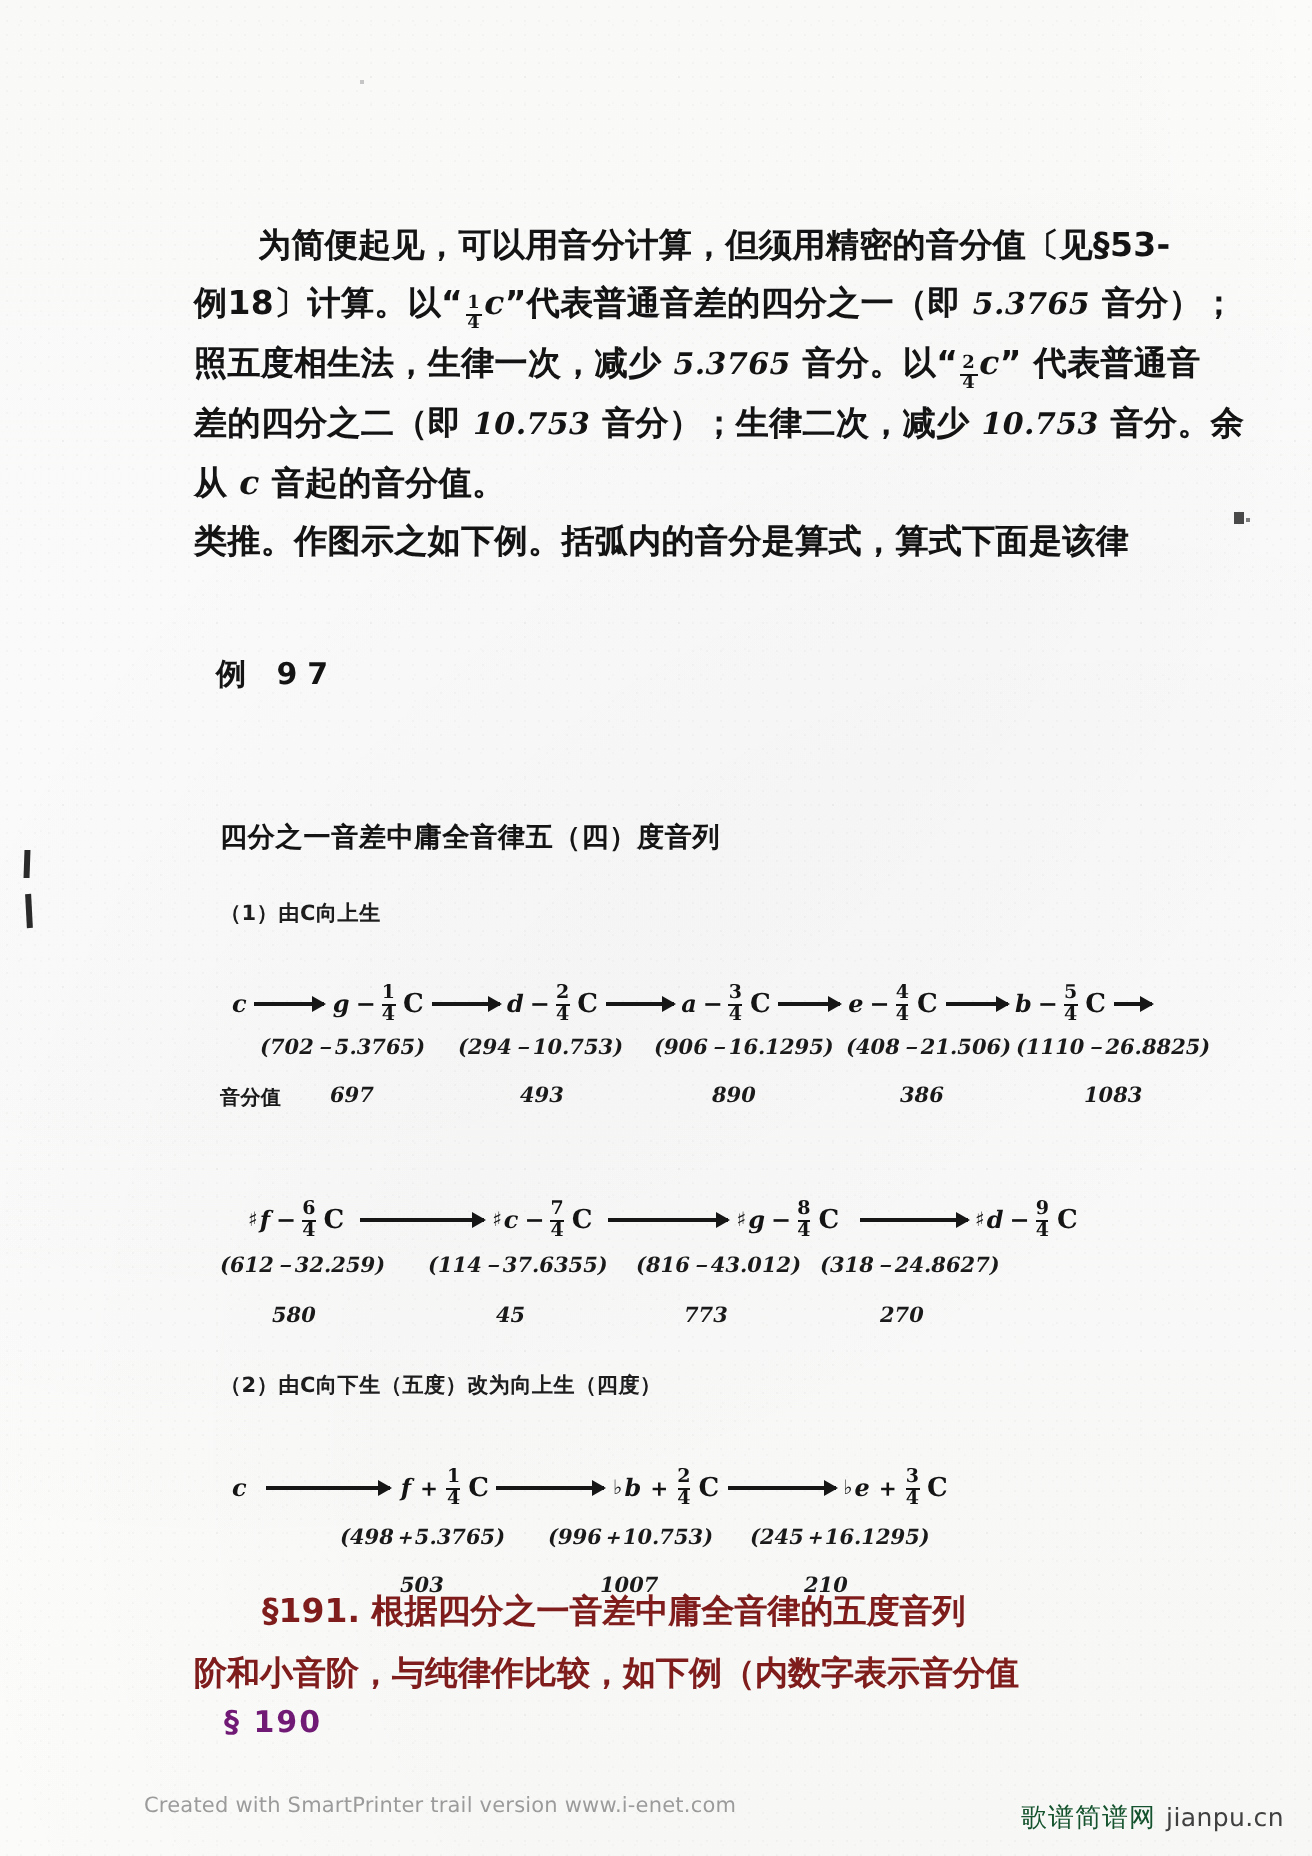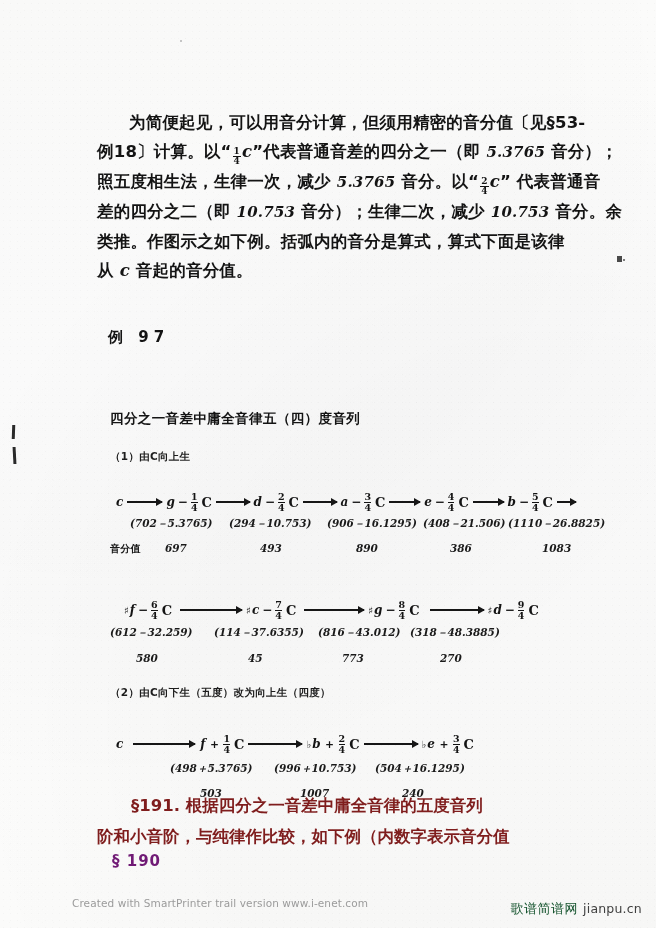--- a/index.html
+++ b/index.html
@@ -269,22 +269,22 @@
 
 <div id="scan-page"></div>
 
 <div class="content">
 
   <div id="intro-paragraph">
     <span class="ln">为简便起见，可以用音分计算，但须用精密的音分值〔见§53-</span>
     <span class="ln">例18〕计算。以“<span class="frac"><span class="n">1</span><span class="d">4</span></span><span class="lat">c</span>”代表普通音差的四分之一（即 <span class="num">5.3765</span> 音分）；</span>
     <span class="ln">照五度相生法，生律一次，减少 <span class="num">5.3765</span> 音分。以“<span class="frac"><span class="n">2</span><span class="d">4</span></span><span class="lat">c</span>” 代表普通音</span>
     <span class="ln">差的四分之二（即 <span class="num">10.753</span> 音分）；生律二次，减少 <span class="num">10.753</span> 音分。余</span>
+    <span class="ln">从 <span class="lat">c</span> 音起的音分值。</span>
     <span class="ln">类推。作图示之如下例。括弧内的音分是算式，算式下面是该律</span>
-    <span class="ln">从 <span class="lat">c</span> 音起的音分值。</span>
   </div>
 
   <div id="example-label">例  97</div>
 
   <div id="figure-block">
 
     <div id="figure-title">四分之一音差中庸全音律五（四）度音列</div>
 
     <div class="sec-label" style="margin-bottom:28px;">（1）由C向上生</div>
 
@@ -403,21 +403,21 @@
             <span class="d">4</span>
           </span>
           <span class="cap">C</span>
         </span>
     </div>
 
     <div class="formula-row" style="margin-top:5px;">
       <span style="left:0px;">(612－32.259)</span>
       <span style="left:104px;">(114－37.6355)</span>
       <span style="left:208px;">(816－43.012)</span>
-      <span style="left:300px;">(318－48.3885)</span>
+      <span style="left:300px;">(318－24.8627)</span>
     </div>
 
     <div class="value-row" style="margin-top:8px;">
       <span style="left:26px;">580</span>
       <span style="left:138px;">45</span>
       <span style="left:232px;">773</span>
       <span style="left:330px;">270</span>
     </div>
 
     <div class="sec-label" style="margin-top:16px;">（2）由C向下生（五度）改为向上生（四度）</div>
@@ -455,27 +455,27 @@
             <span class="n">3</span>
             <span class="d">4</span>
           </span>
           <span class="cap">C</span>
         </span>
     </div>
 
     <div class="formula-row" style="margin-top:7px;">
       <span style="left:60px;">(498＋5.3765)</span>
       <span style="left:164px;">(996＋10.753)</span>
-      <span style="left:265px;">(504＋16.1295)</span>
+      <span style="left:265px;">(245＋16.1295)</span>
     </div>
 
     <div class="value-row" style="margin-top:7px;">
       <span style="left:90px;">503</span>
       <span style="left:190px;">1007</span>
-      <span style="left:292px;">240</span>
+      <span style="left:292px;">210</span>
     </div>
 
   </div>
 
   <div id="closing-paragraph">
     <span class="ln indent">§191.  根据四分之一音差中庸全音律的五度音列</span>
     <span class="ln">阶和小音阶，与纯律作比较，如下例（内数字表示音分值</span>
   </div>
 
   <div id="page-number">§ 190</div>

